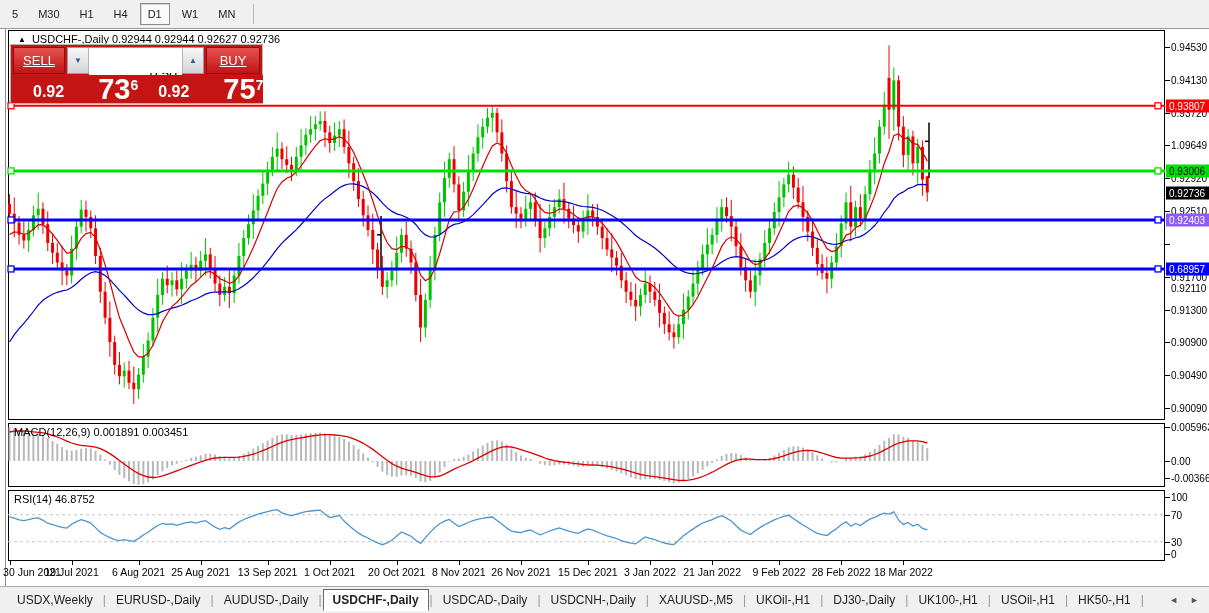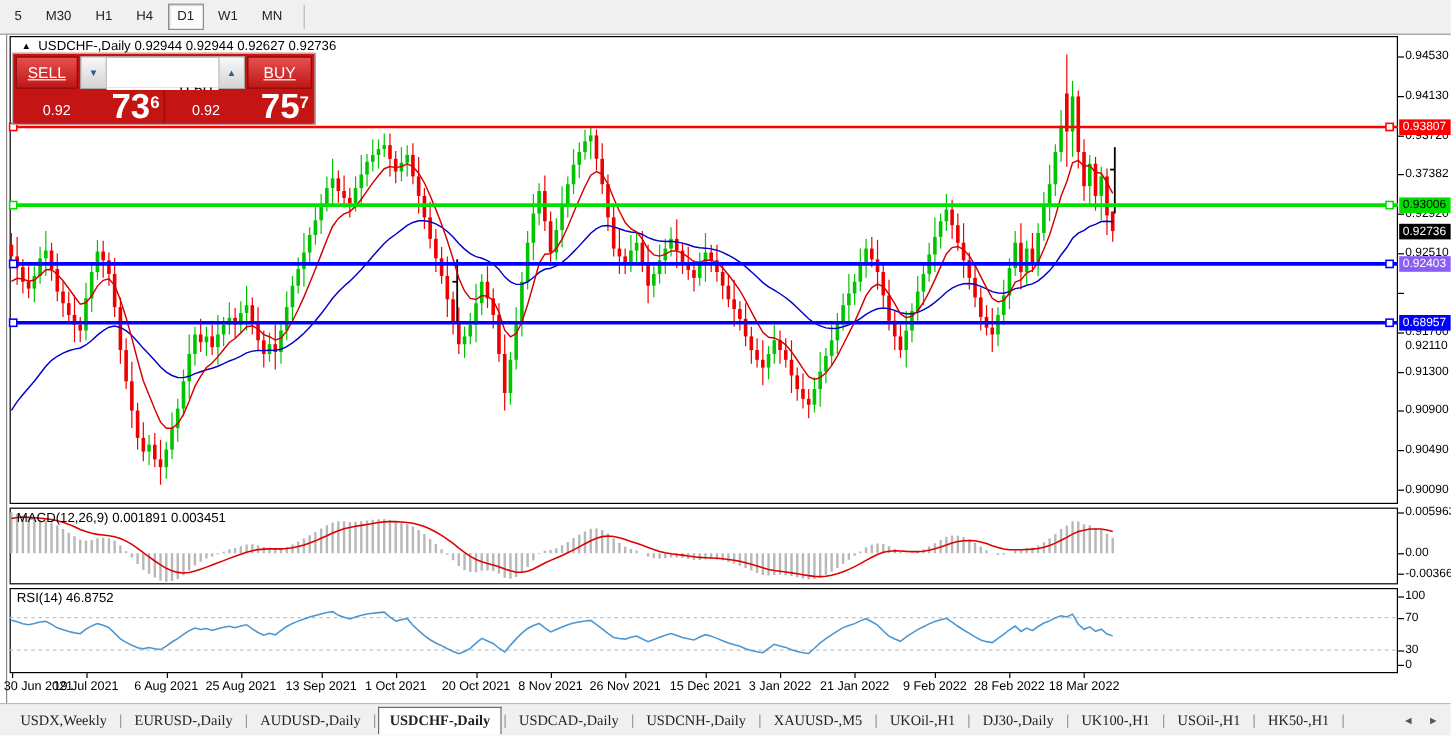--- a/index.html
+++ b/index.html
@@ -39,28 +39,28 @@
   #vol-group{display:flex;flex:1;margin:0 2px;border:1px solid #9a9a9a;background:#fff;box-sizing:border-box;}
   .spin-btn{width:20px;background:linear-gradient(#f8f8f8,#d4d4d4);border:0;color:#335a8d;
             font-size:8px;line-height:25px;text-align:center;cursor:pointer;}
   #vol-down{border-right:1px solid #b5b5b5;}
   #vol-up{border-left:1px solid #b5b5b5;}
   #vol-input{flex:1;border:0;outline:0;text-align:right;font-size:14px;padding-right:5px;width:50px;
              font-family:"Liberation Sans",sans-serif;color:#000;margin-top:25px;}
   #tp-row2{display:flex;height:28px;margin-top:1px;}
   .price-cell{flex:1;color:#fff;display:flex;align-items:flex-end;justify-content:center;
               background:#c41414;padding-bottom:1px;}
-  .price-cell .small{font-size:12px;font-weight:normal;margin-right:2px;line-height:20px;margin-left:20px;}
+  .price-cell .small{font-size:16px;font-weight:bold;margin-right:2px;line-height:20px;margin-left:20px;}
   .price-cell .big{font-size:29px;font-weight:bold;line-height:26px;margin-left:32px;}
   .price-cell .sup{font-size:14px;font-weight:bold;line-height:34px;vertical-align:top;}
   #price-divider{width:2px;background:#a31010;}
   
   #tabbar{position:absolute;left:0;top:587px;width:1209px;height:26px;background:#f0f0f0;
           display:flex;align-items:center;font-size:12px;color:#222;}
-  .tab{padding:4px 9px;white-space:nowrap;cursor:pointer;font-family:Liberation Serif, serif;}
+  .tab{padding:4px 9px;white-space:nowrap;cursor:pointer;}
   .tab.active{background:#ffffff;border:1px solid #6a6a6a;border-bottom:1px solid #fff;font-weight:bold;padding:3px 9px;}
   .tab-sep{color:#999;margin:0 1px;}
   .tab-scroll{color:#555;font-size:9px;padding:3px 6px;cursor:pointer;}
 </style>
 </head>
 <body>
 
 <div id="toolbar">
     <div style="width: 2px;"></div>
     <div class="tf-btn">5</div>
@@ -721,21 +721,21 @@
   </svg>
 
 <div id="price-axis">
     <div class="ytickmark" style="top: 47px;"></div>
     <div class="ytick" style="top: 47px;">0.94530</div>
     <div class="ytickmark" style="top: 79.5203px;"></div>
     <div class="ytick" style="top: 79.5203px;">0.94130</div>
     <div class="ytickmark" style="top: 112.854px;"></div>
     <div class="ytick" style="top: 112.854px;">0.93720</div>
     <div class="ytickmark" style="top: 145.374px;"></div>
-    <div class="ytick" style="top: 145.374px;">0.37382</div>
+    <div class="ytick" style="top: 145.374px;">1.09649</div>
     <div class="ytickmark" style="top: 177.894px;"></div>
     <div class="ytick" style="top: 177.894px;">0.92920</div>
     <div class="ytickmark" style="top: 211.228px;"></div>
     <div class="ytick" style="top: 211.228px;">0.92510</div>
     <div class="ytickmark" style="top: 243.748px;"></div>
     <div class="ytick" style="top: 243.748px; margin-top: 44px;">0.92110</div>
     <div class="ytickmark" style="top: 277.081px;"></div>
     <div class="ytick" style="top: 277.081px;">0.91700</div>
     <div class="ytickmark" style="top: 309.602px;"></div>
     <div class="ytick" style="top: 309.602px;">0.91300</div>

